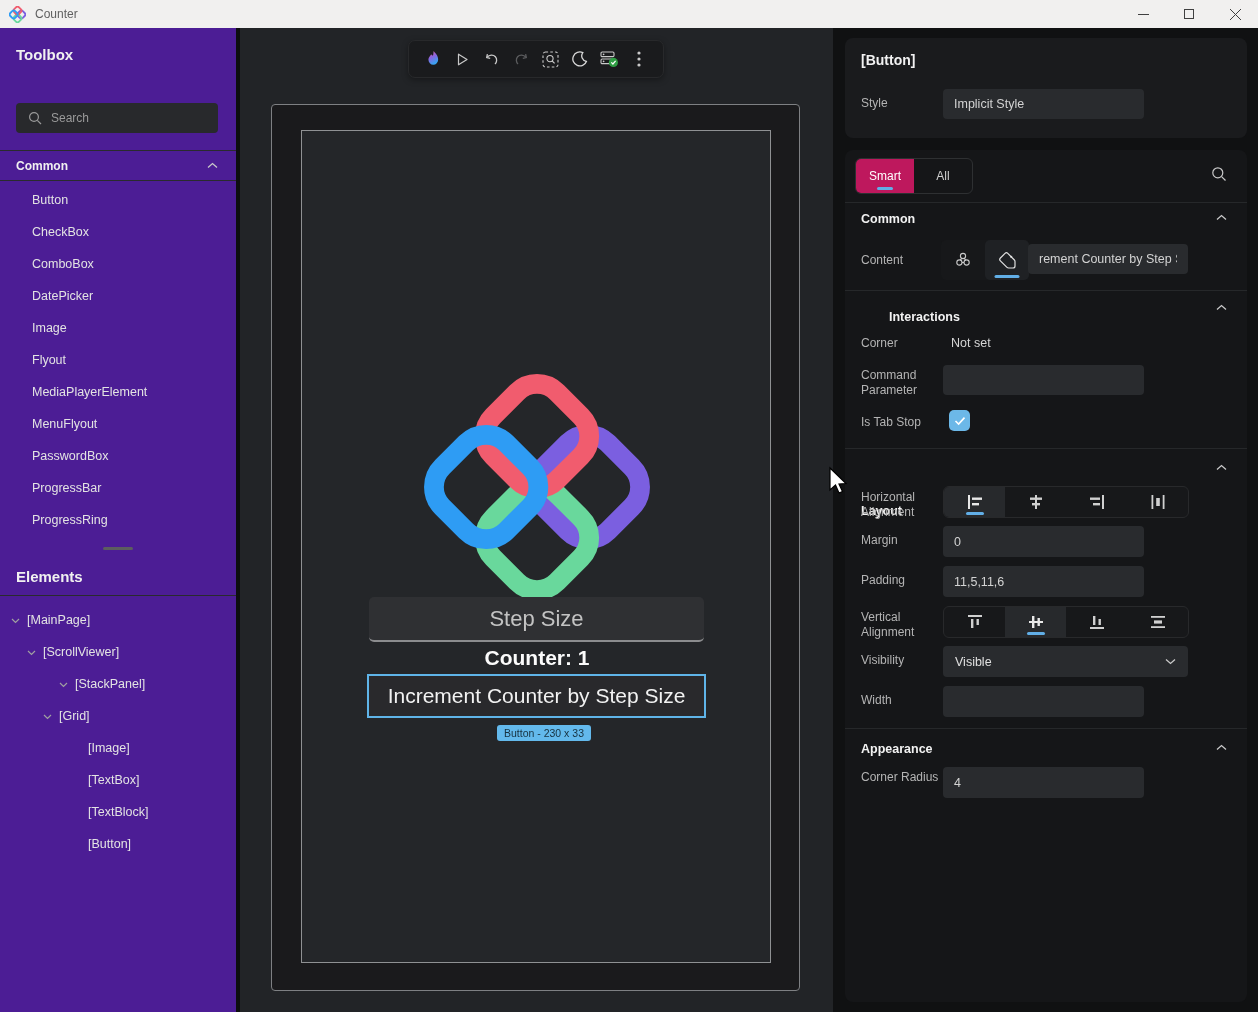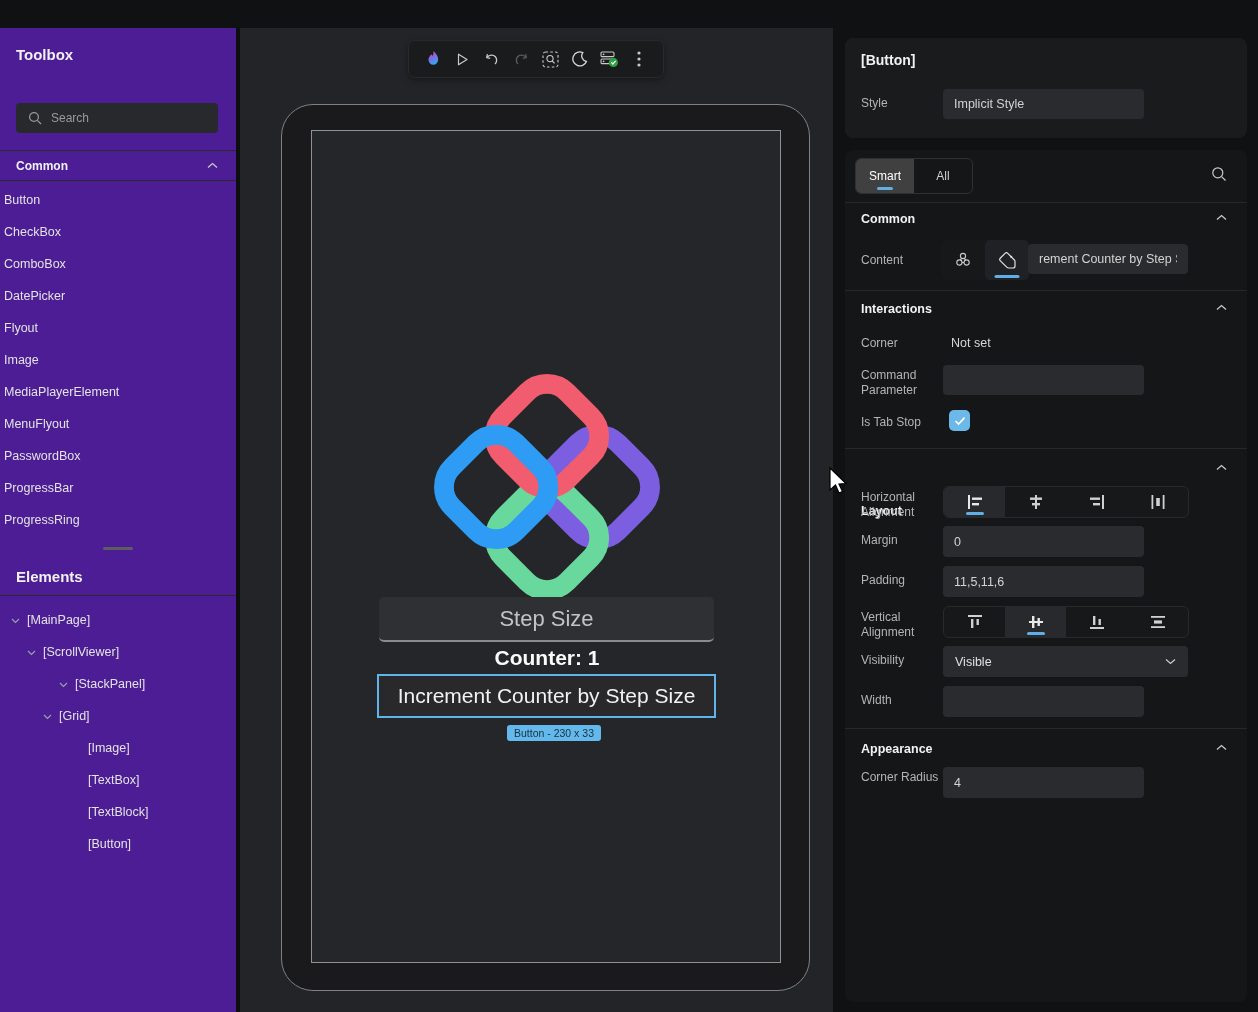--- a/index.html
+++ b/index.html
@@ -17,40 +17,40 @@
   
   .left-panel { position:absolute; left:0; top:28px; width:236px; height:988px; background:#4c1d95; }
   .panel-title { font-size:15px; font-weight:bold; color:#f0f0f0; padding:18px 0 0 16px; }
   .searchbox { position:absolute; left:16px; top:75px; width:202px; height:30px; background:#28292c; border-radius:4px; display:flex; align-items:center; }
   .searchbox .s-icon { margin:0 9px 0 12px; display:flex; }
   .searchbox .s-ph { font-size:12px; color:#9a9a9a; }
   .tb-section-hdr { position:absolute; left:0; top:122px; width:236px; height:31px; border-top:1px solid #2a2b2d; border-bottom:1px solid #2a2b2d;
     display:flex; align-items:center; justify-content:space-between; padding:0 18px 0 16px; }
   .tb-section-hdr .t { font-size:12px; font-weight:bold; color:#f0f0f0; }
   .tb-items { position:absolute; left:0; top:156px; width:236px; }
-  .tb-item { height:32px; display:flex; align-items:center; padding-left:4px; font-size:12.5px; color:#e3e3e3; cursor:default; }
+  .tb-item { height:32px; display:flex; align-items:center; padding-left:32px; font-size:12.5px; color:#e3e3e3; cursor:default; }
   .splitter { position:absolute; left:0; top:512px; width:236px; height:16px; display:flex; align-items:center; justify-content:center; }
   .splitter .grip { width:30px; height:3px; background:#5c5d5f; border-radius:2px; }
   .elements-title { position:absolute; left:16px; top:540px; font-size:15px; font-weight:bold; color:#f0f0f0; }
   .elements-div { position:absolute; left:0; top:567px; width:236px; height:1px; background:#2a2b2d; }
   .tree { position:absolute; left:0; top:576px; width:236px; }
   .tree-row { height:32px; display:flex; align-items:center; font-size:12.5px; color:#e3e3e3; cursor:default; }
   .tree-row .tchev { width:11px; height:11px; margin-right:6px; display:flex; }
   .d0 { padding-left:10px; } .d1 { padding-left:26px; } .d2 { padding-left:42px; } .d3 { padding-left:58px; } .d4 { padding-left:88px; }
 
   .vdiv-left { position:absolute; left:236px; top:28px; width:4px; height:984px; background:#0d0e0f; }
 
   
   .canvas { position:absolute; left:240px; top:28px; width:593px; height:984px; background:#222427; }
   .dtoolbar { position:absolute; left:168px; top:12px; width:256px; height:38px; background:#1a1b1d; border:1px solid #28292b; border-radius:7px;
     display:flex; align-items:center; justify-content:space-between; padding:0 12px; box-shadow:0 2px 6px rgba(0,0,0,.35); }
   .t-ico { width:24px; height:24px; display:flex; align-items:center; justify-content:center; color:#c9c9c9; font-size:17px; cursor:default; }
   .t-ico.dim { color:#5b5c5e; }
 
-  .device { position:absolute; left:41px; top:76px; width:529px; height:887px; background:#1a1a1c; border:1px solid #7e8083; border-radius:32px; }
+  .device { position:absolute; left:31px; top:76px; width:529px; height:887px; background:#1a1a1c; border:1px solid #7e8083; border-radius:4px; }
   .screen { position:absolute; left:29px; top:25px; width:470px; height:833px; background:#242629; border:1px solid #8f9193; }
   .logo-big { position:absolute; left:122px; top:243px; width:226px; height:226px; }
   .x-textbox { position:absolute; left:67px; top:466px; width:335px; height:45px; background:#2f3033; border-radius:5px; border-bottom:2px solid #8b8c8e;
     display:flex; align-items:center; justify-content:center; font-size:22px; color:#c3c3c3; cursor:text; }
   .x-counter { position:absolute; left:0; top:515px; width:470px; text-align:center; font-size:21px; font-weight:600; color:#fbfbfb; }
   .x-button { position:absolute; left:65px; top:543px; width:339px; height:44px; background:#29292c; border:2px solid #5fb4e8;
     display:flex; align-items:center; justify-content:center; font-size:21px; color:#f2f2f2; cursor:default; }
   .sel-badge { position:absolute; left:195px; top:594px; height:16px; padding:0 7px; background:#63b9ec; border-radius:3px;
     display:flex; align-items:center; font-size:10.5px; color:#17313f; white-space:nowrap; }
 
@@ -58,21 +58,21 @@
   .right-panel { position:absolute; left:833px; top:28px; width:425px; height:984px; background:#101112; }
   .card { position:absolute; background:#1a1b1d; border-radius:8px; }
   .card1 { left:12px; top:10px; width:402px; height:100px; }
   .card2 { left:12px; top:122px; width:402px; height:852px; background:#151618; }
   .card1 .hdr { padding:14px 0 0 16px; font-size:14px; font-weight:bold; color:#f2f2f2; }
   .prop-label { position:absolute; left:16px; font-size:12px; color:#b4b4b4; line-height:15px; width:80px; }
   .prop-input { position:absolute; left:98px; width:201px; height:30px; background:#292b2e; border:none; border-radius:4px;
     color:#d3d3d3; font-size:12.5px; padding:0 11px; font-family:"Liberation Sans","DejaVu Sans",sans-serif; outline:none; }
   .tabs { position:absolute; left:10px; top:8px; width:118px; height:36px; border:1px solid #2e3032; border-radius:6px; display:flex; overflow:hidden; }
   .tab { flex:1; display:flex; align-items:center; justify-content:center; font-size:12px; color:#cfcfcf; position:relative; cursor:default; }
-  .tab.active { background:#404040; color:#ffffff; }
+  .tab.active { background:#be185d; color:#ffffff; }
   .tab.active::after { content:""; position:absolute; left:50%; transform:translateX(-50%); bottom:3px; width:16px; height:3px; background:#61aee6; border-radius:2px; }
   .p-search { position:absolute; right:20px; top:16px; display:flex; cursor:default; }
   .sec-div { position:absolute; left:0; width:402px; height:1px; background:#26282a; }
   .sec-hdr { position:absolute; left:16px; font-size:12.5px; font-weight:bold; color:#f2f2f2; }
   .sec-chev { position:absolute; right:20px; display:flex; cursor:default; }
   .plain-val { position:absolute; left:106px; font-size:12.5px; color:#d6d6d6; }
   .icon-toggle { position:absolute; left:96px; top:90px; width:88px; height:40px; background:#17181a; border-radius:5px; display:flex; }
   .ic-cell { width:44px; height:40px; display:flex; align-items:center; justify-content:center; position:relative; cursor:default; }
   .ic-cell.sel { background:#1f2124; border-radius:5px; }
   .ic-cell.sel::after { content:""; position:absolute; bottom:2px; left:50%; transform:translateX(-50%); width:25px; height:3px; background:#61aee6; border-radius:2px; }
@@ -85,20 +85,48 @@
   .select-box { position:absolute; left:98px; width:245px; height:31px; background:#292b2e; border-radius:4px; display:flex; align-items:center;
     justify-content:space-between; padding:0 12px; font-size:12.5px; color:#e0e0e0; cursor:default; }
 
   .cursor { position:absolute; left:826px; top:466px; width:22px; height:30px; z-index:50; pointer-events:none; }
 </style>
 </head>
 <body>
 
 <div id="app">
 
+  <div class="titlebar">
+    <svg class="app-icon" viewBox="0 0 240 240">
+      <g fill="none" stroke-width="26">
+        <rect x="126" y="72" width="96" height="96" rx="30" stroke="#7b5fe0" transform="rotate(45 174 120)"></rect>
+        <rect x="72" y="126" width="96" height="96" rx="30" stroke="#69d89c" transform="rotate(45 120 174)"></rect>
+        <rect x="72" y="18" width="96" height="96" rx="30" stroke="#f15c6e" transform="rotate(45 120 66)"></rect>
+        <rect x="18" y="72" width="96" height="96" rx="30" stroke="#2e9cf4" transform="rotate(45 66 120)"></rect>
+      </g>
+    </svg>
+    <span class="title">Counter</span>
+    <div class="win-controls">
+      <div class="win-btn">
+        <svg width="11" height="11" viewBox="0 0 11 11">
+            <line x1="0" y1="5.5" x2="11" y2="5.5" stroke="#404040" stroke-width="1"></line>
+          </svg>
+      </div>
+      <div class="win-btn">
+        <svg width="10" height="10" viewBox="0 0 10 10">
+            <rect x="0.5" y="0.5" width="9" height="9" fill="none" stroke="#404040" stroke-width="1"></rect>
+          </svg>
+      </div>
+      <div class="win-btn">
+        <svg width="11" height="11" viewBox="0 0 11 11">
+            <path d="M0 0 L11 11 M11 0 L0 11" stroke="#404040" stroke-width="1"></path>
+          </svg>
+      </div>
+    </div>
+  </div>
 
   <div class="left-panel">
     <div class="panel-title">Toolbox</div>
 
     <div class="searchbox">
       <span class="s-icon">
         <svg width="14" height="14" viewBox="0 0 14 14">
             <circle cx="6" cy="6" r="4.4" fill="none" stroke="#9a9a9a" stroke-width="1.2"></circle>
             <line x1="9.3" y1="9.3" x2="13" y2="13" stroke="#9a9a9a" stroke-width="1.2"></line>
           </svg>
@@ -111,22 +139,22 @@
       <svg width="11" height="7" viewBox="0 0 11 7">
           <path d="M1 5.5 L5.5 1.5 L10 5.5" fill="none" stroke="#c9c9c9" stroke-width="1.3"></path>
         </svg>
     </div>
 
     <div class="tb-items">
       <div class="tb-item">Button</div>
       <div class="tb-item">CheckBox</div>
       <div class="tb-item">ComboBox</div>
       <div class="tb-item">DatePicker</div>
+      <div class="tb-item">Image</div>
       <div class="tb-item">Flyout</div>
-      <div class="tb-item">Image</div>
       <div class="tb-item">MediaPlayerElement</div>
       <div class="tb-item">MenuFlyout</div>
       <div class="tb-item">PasswordBox</div>
       <div class="tb-item">ProgressBar</div>
       <div class="tb-item">ProgressRing</div>
     </div>
 
     <div class="splitter">
         <div class="grip"></div>
       </div>
@@ -316,21 +344,21 @@
         <div class="ic-cell sel">
           <svg width="19" height="19" viewBox="0 0 19 19">
             <path d="M2.4 9.2 L9 2.6 C9.4 2.2 10 2 10.6 2 L15 2 C16.1 2 17 2.9 17 4 L17 8.4 C17 9 16.8 9.6 16.4 10 L9.8 16.6 C9 17.4 7.8 17.4 7 16.6 L2.4 12 C1.6 11.2 1.6 10 2.4 9.2 Z" fill="none" stroke="#e0e0e0" stroke-width="1.2" transform="rotate(90 9.5 9.5)"></path>
             <circle cx="13.2" cy="5.8" r="1.1" fill="#e0e0e0"></circle>
           </svg>
         </div>
       </div>
       <input class="prop-input content-input" value="rement Counter by Step Size" style="">
       <div class="sec-div" style="top:140px;"></div>
 
-      <div class="sec-hdr" style="top:152px;">Interactions</div>
+      <div class="sec-hdr" style="top:160px;margin-left:28px;">Interactions</div>
       <span class="sec-chev" style="top:154px;">
         <svg width="11" height="7" viewBox="0 0 11 7">
             <path d="M1 5.5 L5.5 1.5 L10 5.5" fill="none" stroke="#c9c9c9" stroke-width="1.3"></path>
           </svg>
       </span>
       <div class="prop-label" style="top:186px;">Corner</div>
       <div class="plain-val" style="top:186px;">Not set</div>
       <div class="prop-label" style="top:218px;">Command Parameter</div>
       <input class="prop-input" style="top: 215px;" value="">
       <div class="prop-label" style="top:265px;">Is Tab Stop</div>

